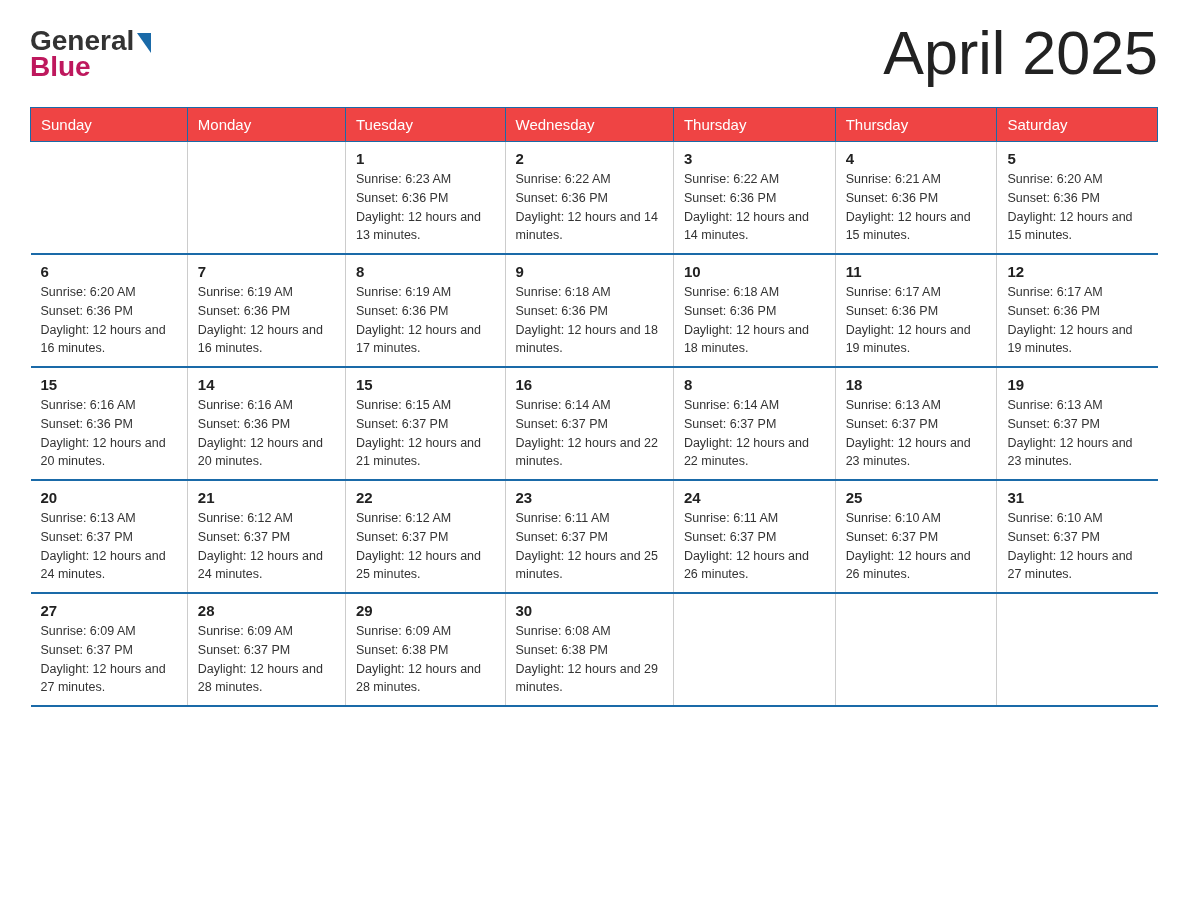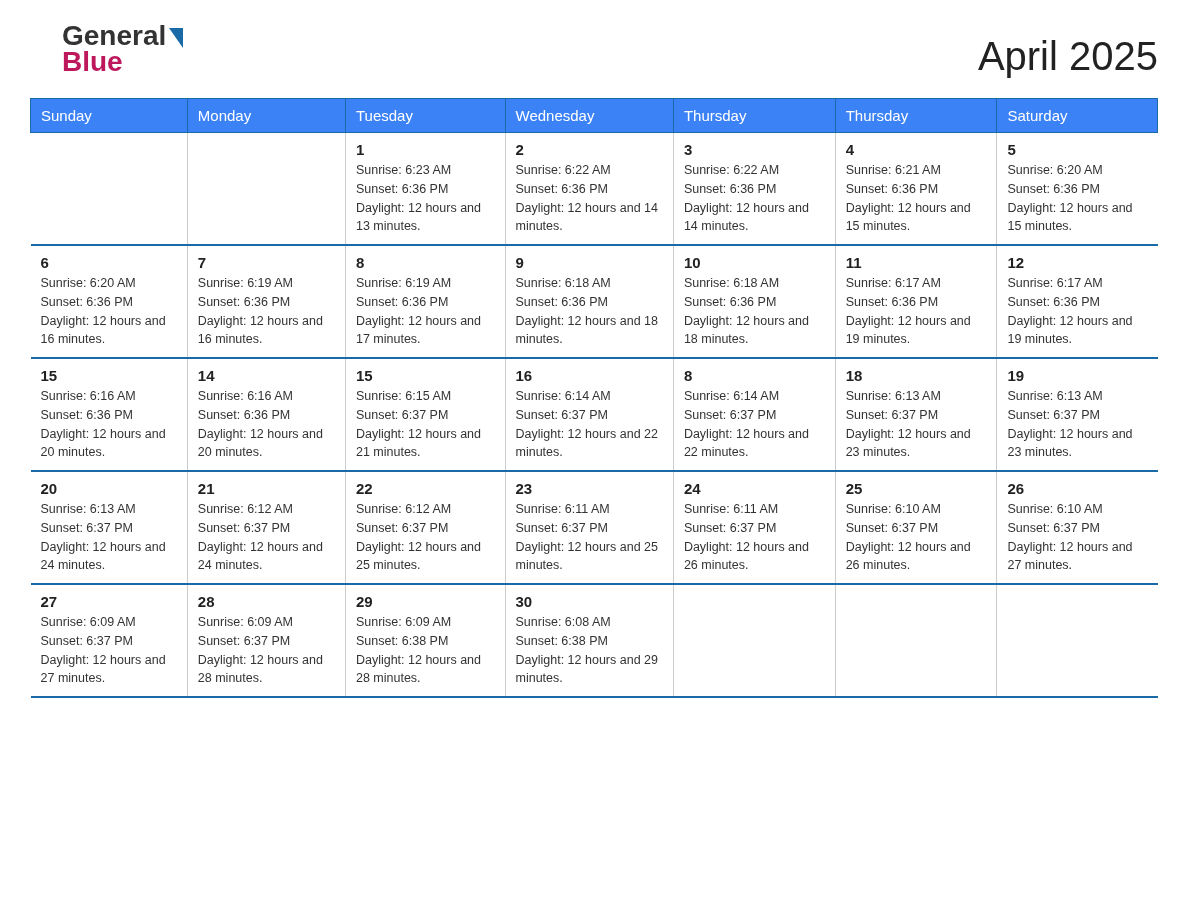--- a/index.html
+++ b/index.html
@@ -5,23 +5,22 @@
     * { box-sizing: border-box; margin: 0; padding: 0; }
     body {
       font-family: Arial, sans-serif;
       background: #fff;
       padding: 20px 30px;
       color: #333;
     }
     .header {
       display: flex;
       justify-content: space-between;
-      align-items: flex-end;
+      align-items: center;
       margin-bottom: 20px;
-      margin-left: 32px;
     }
     .logo {
       display: flex;
       flex-direction: column;
       align-items: flex-start;
     }
     .logo-top {
       display: flex;
       align-items: center;
     }
@@ -42,36 +41,36 @@
     .logo-bottom {
       font-size: 28px;
       font-weight: bold;
       color: #be185d;
       margin-top: -6px;
     }
     .title-area {
       text-align: right;
     }
     .month-title {
-      font-size: 40px;
+      font-size: 61px;
       font-weight: normal;
       color: #222;
       line-height: 1.1;
     }
     .location-title {
       font-size: 22px;
       color: #444;
       margin-top: 4px;
     }
     table {
       width: 100%;
       border-collapse: collapse;
     }
     thead tr {
-      background-color: #3b82f6;
+      background-color: #ef4444;
     }
     thead th {
       color: #fff;
       font-size: 15px;
       font-weight: normal;
       padding: 8px 10px;
       text-align: left;
       border: 1px solid #1a6aa8;
     }
     tbody tr {
@@ -238,21 +237,21 @@
         </td>
         <td>
           <span class="day-number">24</span>
           <div class="day-info">Sunrise: 6:11 AM<br>Sunset: 6:37 PM<br>Daylight: 12 hours and 26 minutes.</div>
         </td>
         <td>
           <span class="day-number">25</span>
           <div class="day-info">Sunrise: 6:10 AM<br>Sunset: 6:37 PM<br>Daylight: 12 hours and 26 minutes.</div>
         </td>
         <td>
-          <span class="day-number">26</span>
+          <span class="day-number">31</span>
           <div class="day-info">Sunrise: 6:10 AM<br>Sunset: 6:37 PM<br>Daylight: 12 hours and 27 minutes.</div>
         </td>
       </tr>
       <tr>
         <td>
           <span class="day-number">27</span>
           <div class="day-info">Sunrise: 6:09 AM<br>Sunset: 6:37 PM<br>Daylight: 12 hours and 27 minutes.</div>
         </td>
         <td>
           <span class="day-number">28</span>

